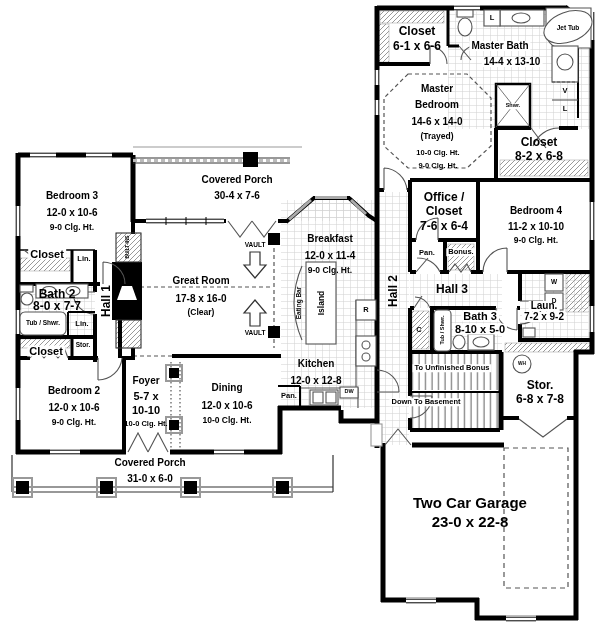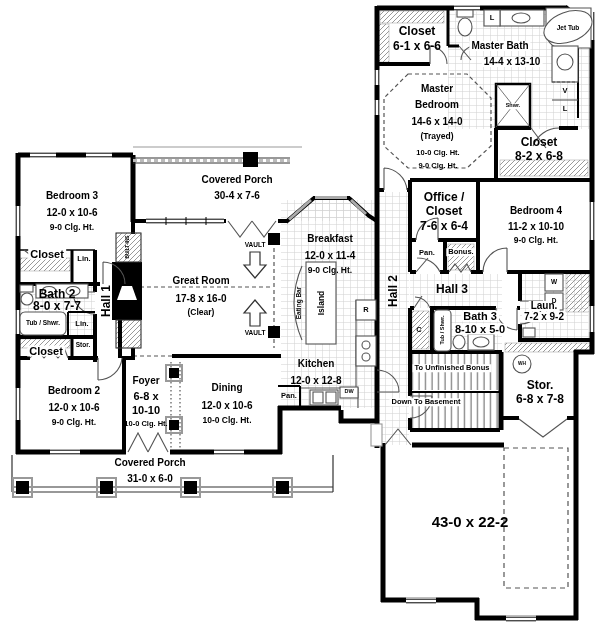--- a/index.html
+++ b/index.html
@@ -317,21 +317,21 @@
 <div class="lbl s11 bg" style="left:46px;top:351px">Closet</div>
 <div class="lbl s6" style="left:83px;top:345px">Stor.</div>
 
 <div class="lbl s12 v" style="left:106px;top:301px">Hall 1</div>
 
 <div class="lbl s13" style="left:74px;top:391px">Bedroom 2</div>
 <div class="lbl s13" style="left:74px;top:408px">12-0 x 10-6</div>
 <div class="lbl s8" style="left:74px;top:422px">9-0 Clg. Ht.</div>
 
 <div class="lbl s13" style="left:146px;top:381px">Foyer</div>
-<div class="lbl s11" style="left:146px;top:396px">6-8 x</div>
+<div class="lbl s11" style="left:146px;top:396px">5-7 x</div>
 <div class="lbl s11" style="left:146px;top:410px">10-10</div>
 <div class="lbl s7" style="left:146px;top:424px">10-0 Clg. Ht.</div>
 
 <div class="lbl s13" style="left:227px;top:388px">Dining</div>
 <div class="lbl s13" style="left:227px;top:406px">12-0 x 10-6</div>
 <div class="lbl s8" style="left:227px;top:420px">10-0 Clg. Ht.</div>
 
 <div class="lbl s13" style="left:150px;top:463px">Covered Porch</div>
 <div class="lbl s13" style="left:150px;top:479px">31-0 x 6-0</div>
 
@@ -402,14 +402,15 @@
 <div class="lbl s6" style="left:554px;top:282px">W</div>
 <div class="lbl s6" style="left:554px;top:301px">D</div>
 
 <div class="lbl s7 bg" style="left:452px;top:368px">To Unfinished Bonus</div>
 <div class="lbl s7 bg" style="left:426px;top:402px">Down To Basement</div>
 
 <div class="lbl s12" style="left:540px;top:385px">Stor.</div>
 <div class="lbl s12" style="left:540px;top:399px">6-8 x 7-8</div>
 <div class="lbl s4" style="left:522px;top:364px">WH</div>
 
-<div class="lbl s15" style="left:470px;top:521px">43-0 x 22-2</div>
+<div class="lbl s15" style="left:470px;top:502px">Two Car Garage</div>
+<div class="lbl s15" style="left:470px;top:521px">23-0 x 22-8</div>
 </div>
 
 </body></html>

